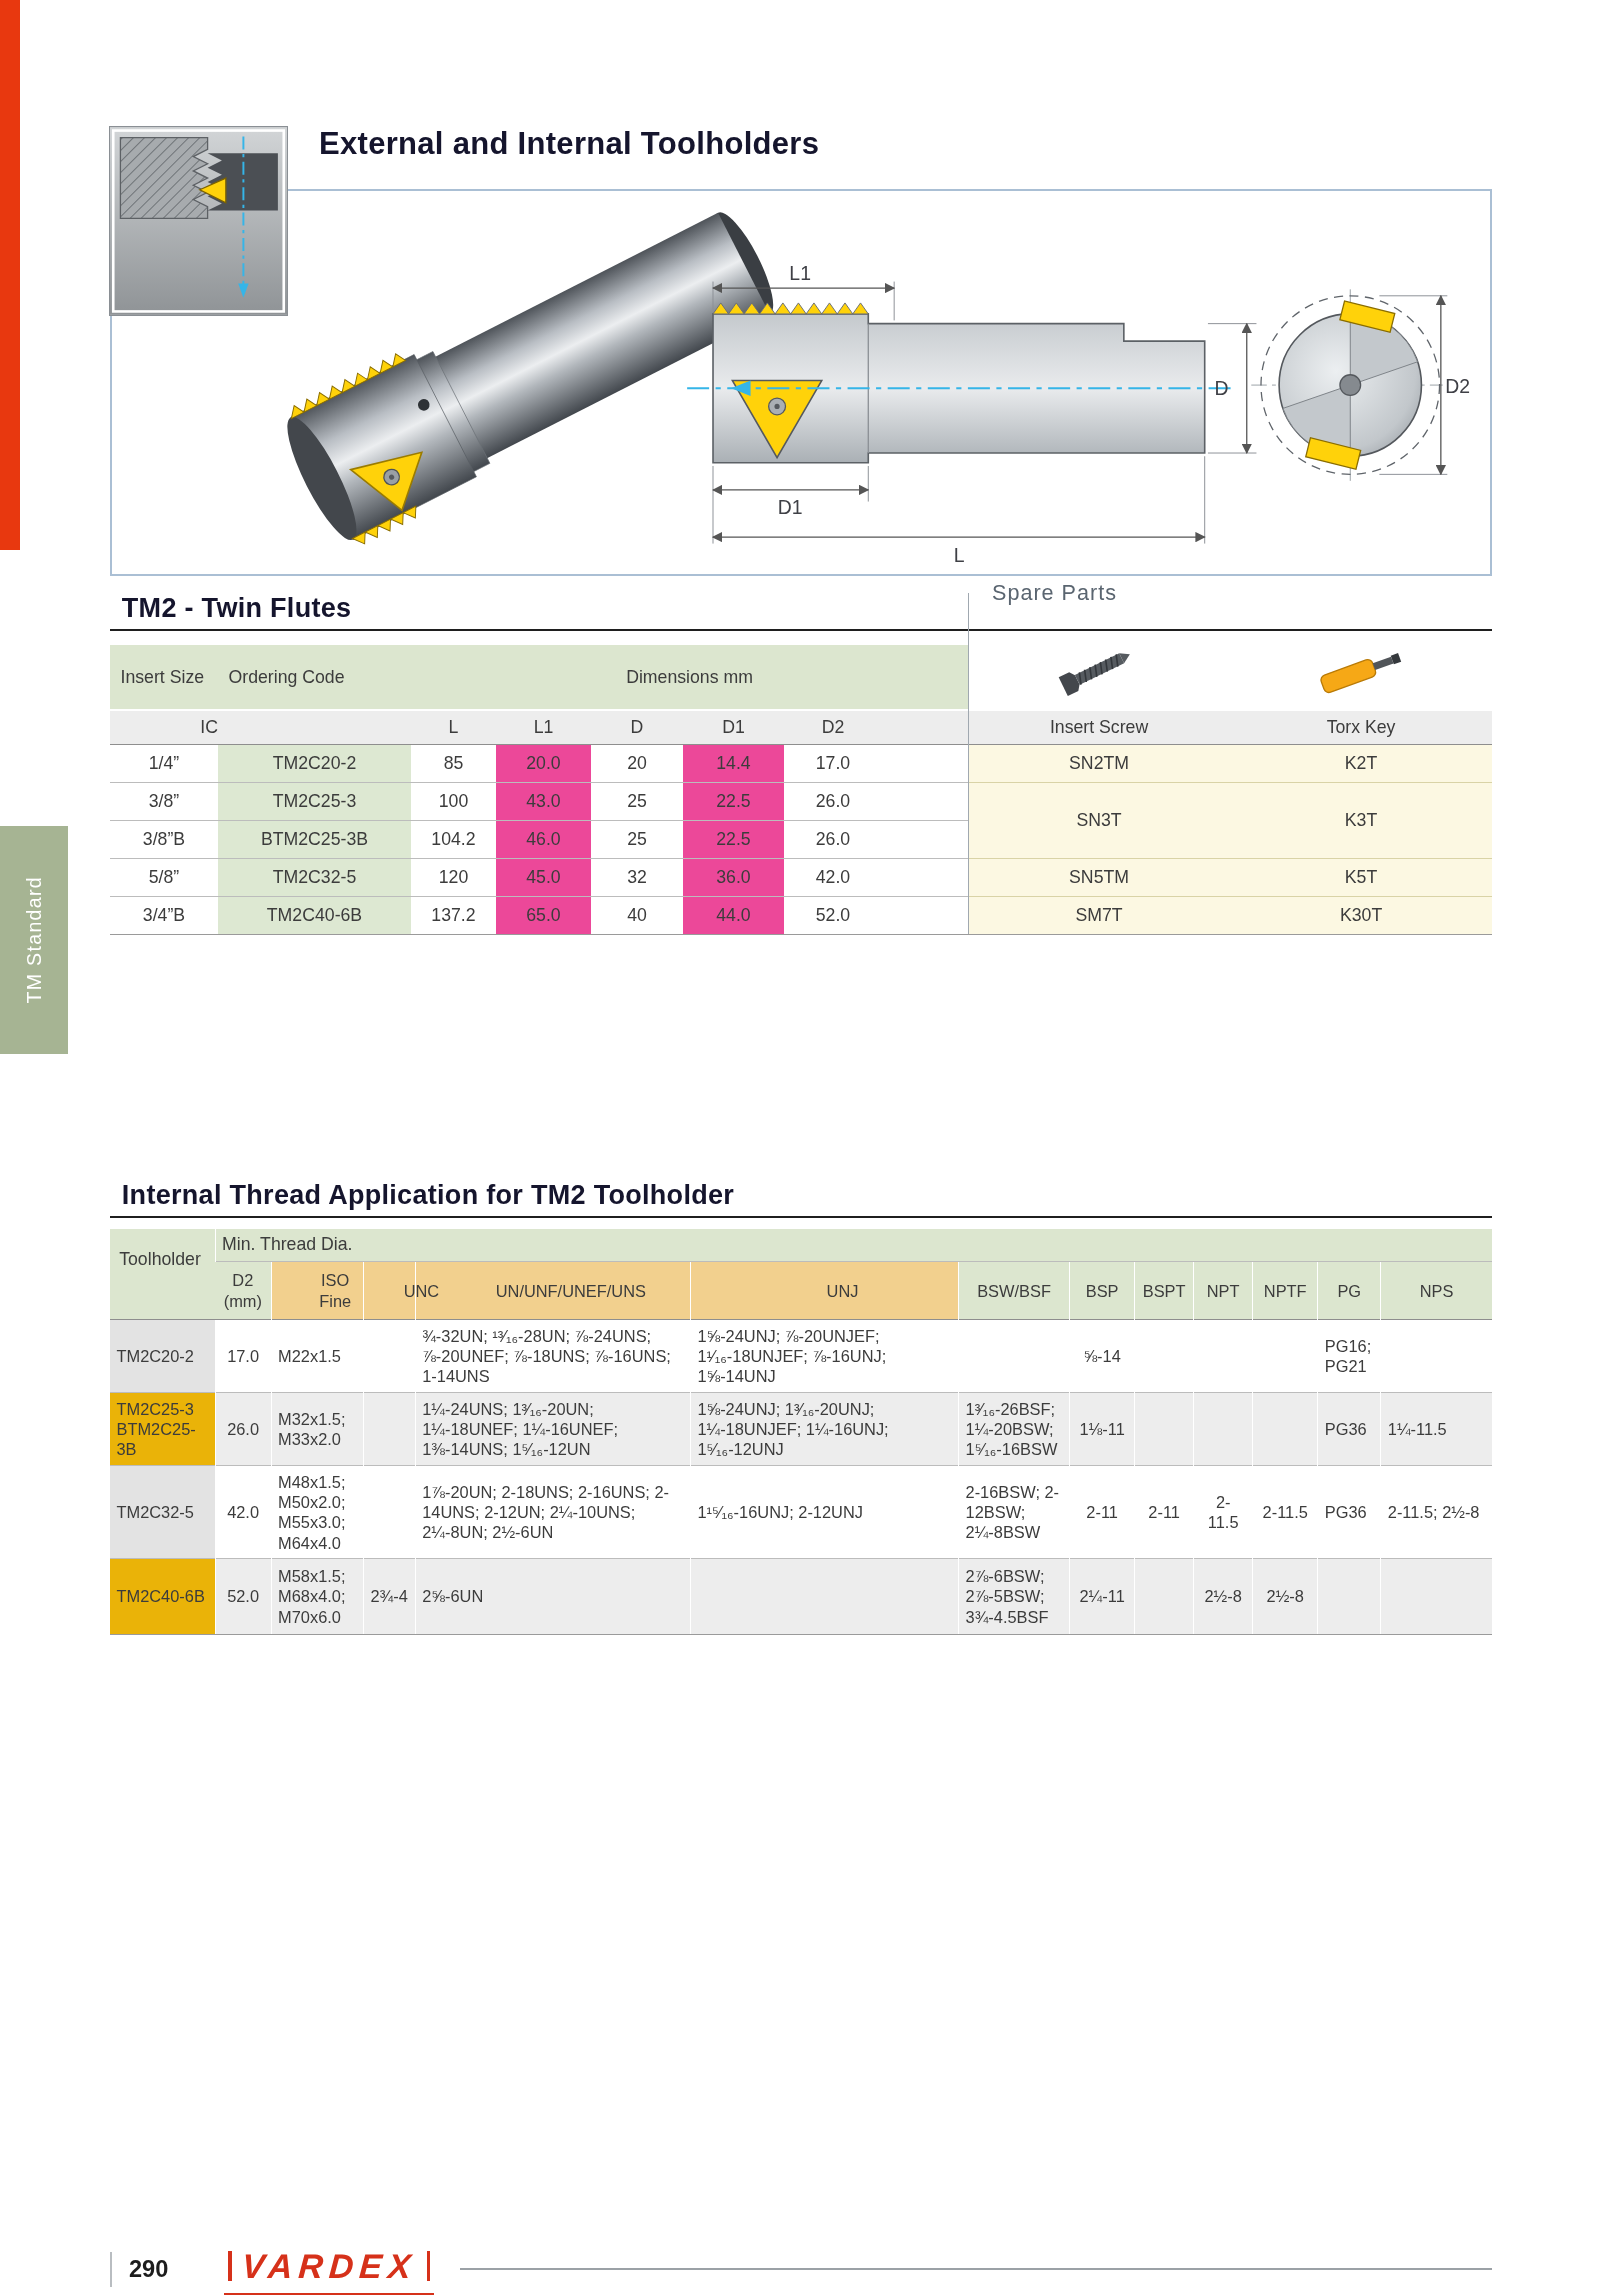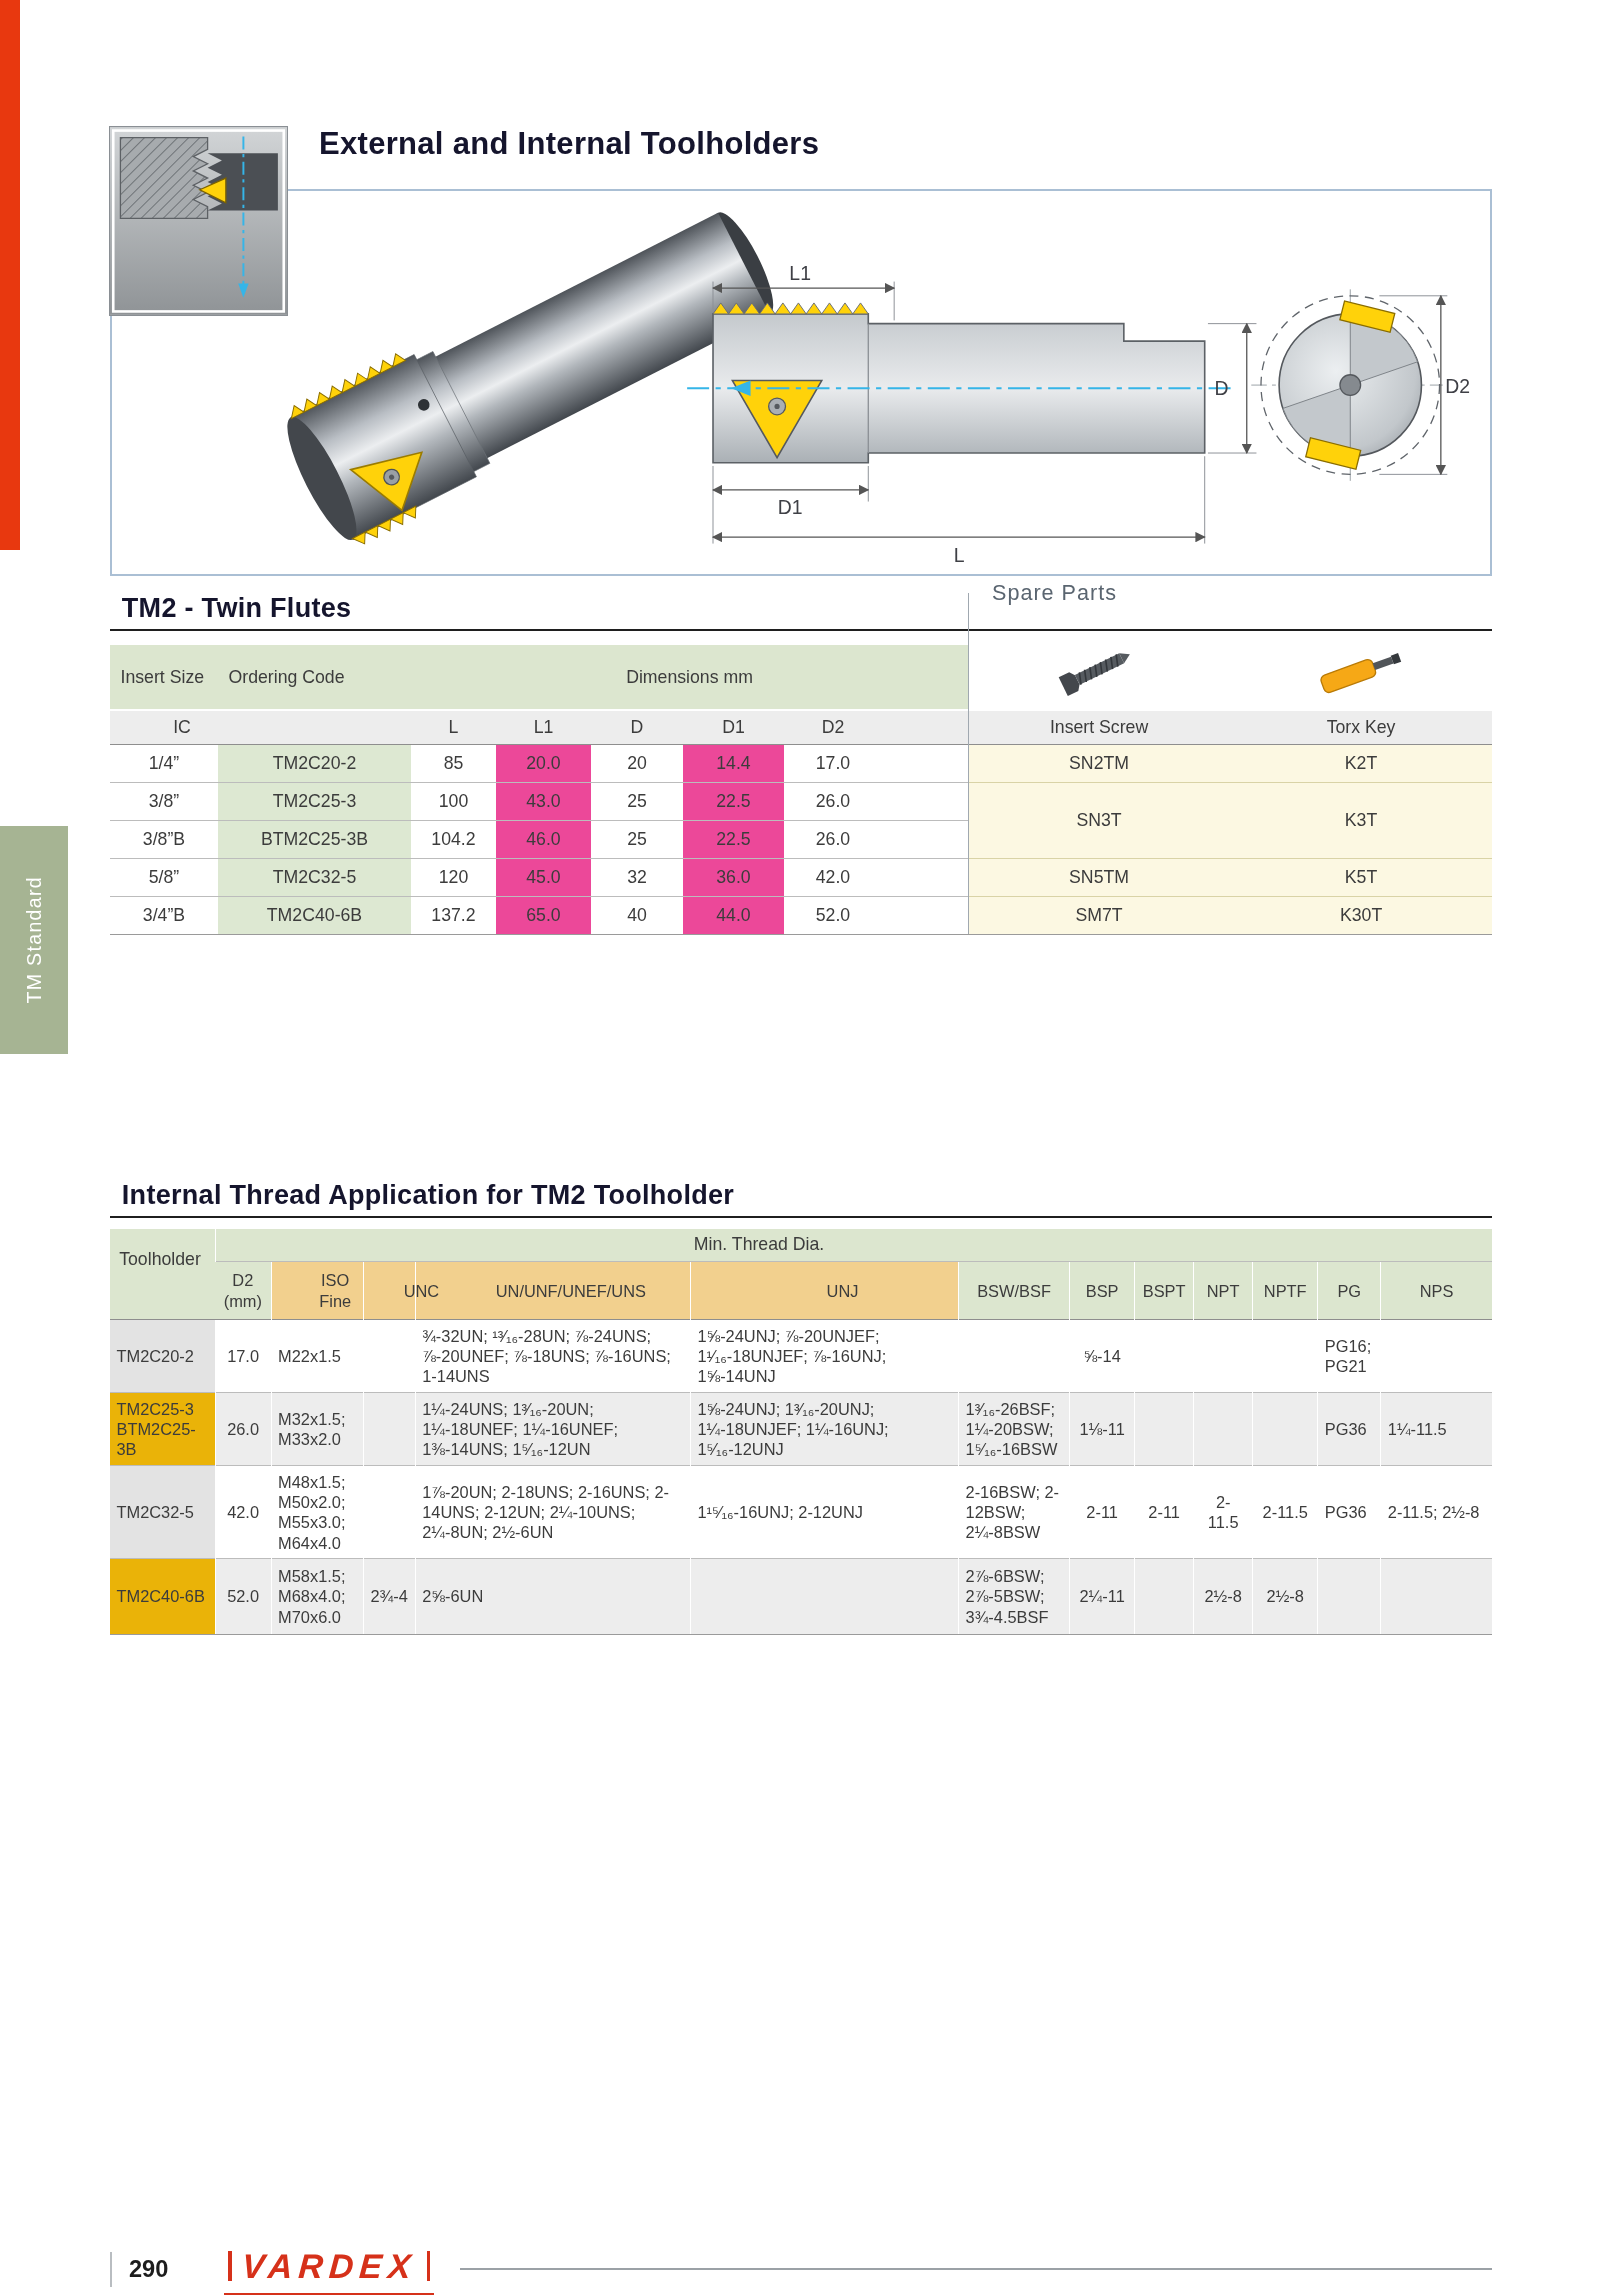--- a/index.html
+++ b/index.html
@@ -50,37 +50,37 @@
 
   
   table { border-collapse:collapse; table-layout:fixed; }
   .t1 { position:absolute; left:110px; top:645px; width:1382px; }
   .t1 td { height:38px; text-align:center; vertical-align:middle;
            border-top:0.7px solid #bcbcbc; font-size:17.7px; color:#3c3c3c; }
   .t1 tr.h1 td { height:65px; border-top:none; }
   .t1 tr.h1 td.green { background:#dce6cf; }
   .t1 td.leftpad { text-align:left; padding-left:10.5px; }
   .t1 tr.h2 td { height:34px; background:#ededed; border-top:2px solid #ffffff; }
-  .t1 tr.h2 td.icpad { text-align:center; padding-left:36px; }
+  .t1 tr.h2 td.icpad { text-align:right; padding-left:36px; }
   .t1 td.code { background:#dde8d2; }
   .t1 td.shade { background:#ec4899;margin-top:36px; }
   .t1 td.yellow { background:#fcf8e2; border-top:0.7px solid #d9d3a6; }
   .t1 tr.d1 td { border-top:1.3px solid #8e8e8e; }
   .t1 tr.d5 td { border-bottom:0.7px solid #9a9a9a; }
   .t1 .iconcell svg { width:98px; height:52px; }
 
   
   .t2 { position:absolute; left:110px; top:1229px; width:1382px; }
   .t2 td { border-top:0.7px solid #bcbcbc; border-left:1.3px solid #ffffff;
            font-size:16.4px; color:#3c3c3c; padding:5.2px 6.5px;
            vertical-align:middle; line-height:1.24; text-align:left; }
   .t2 td:first-child { border-left:none; }
   .t2 tr.h1 td { background:#dce6cf; border-top:none; font-size:17.7px; }
   .t2 td.th-name { vertical-align:top; padding-top:19.6px; padding-left:9.2px; height:65px; }
-  .t2 td.th-min { text-align:center; padding-right:196px; }
+  .t2 td.th-min { padding-right:196px; }
   .t2 tr.h2 td { height:58px; text-align:center; padding:2.6px 3.9px; }
   .t2 tr.h2 td.green { background:#dce6cf; }
   .t2 tr.h2 td.tan { background:#f2d08e;padding-left:40px; }
   .t2 tr.r1 td { border-top:1.3px solid #8e8e8e; }
   .t2 td.name { background:#e3e3e3; }
   .t2 tr.even td { background:#ededed; }
   .t2 tr.even td.name { background:#eab308; }
   .t2 td.ctr { text-align:center; }
   .t2 tr.r4 td { border-bottom:0.7px solid #9a9a9a; }
   .t2 tr.r1 td { height:73px; } .t2 tr.r2 td { height:73px; }

